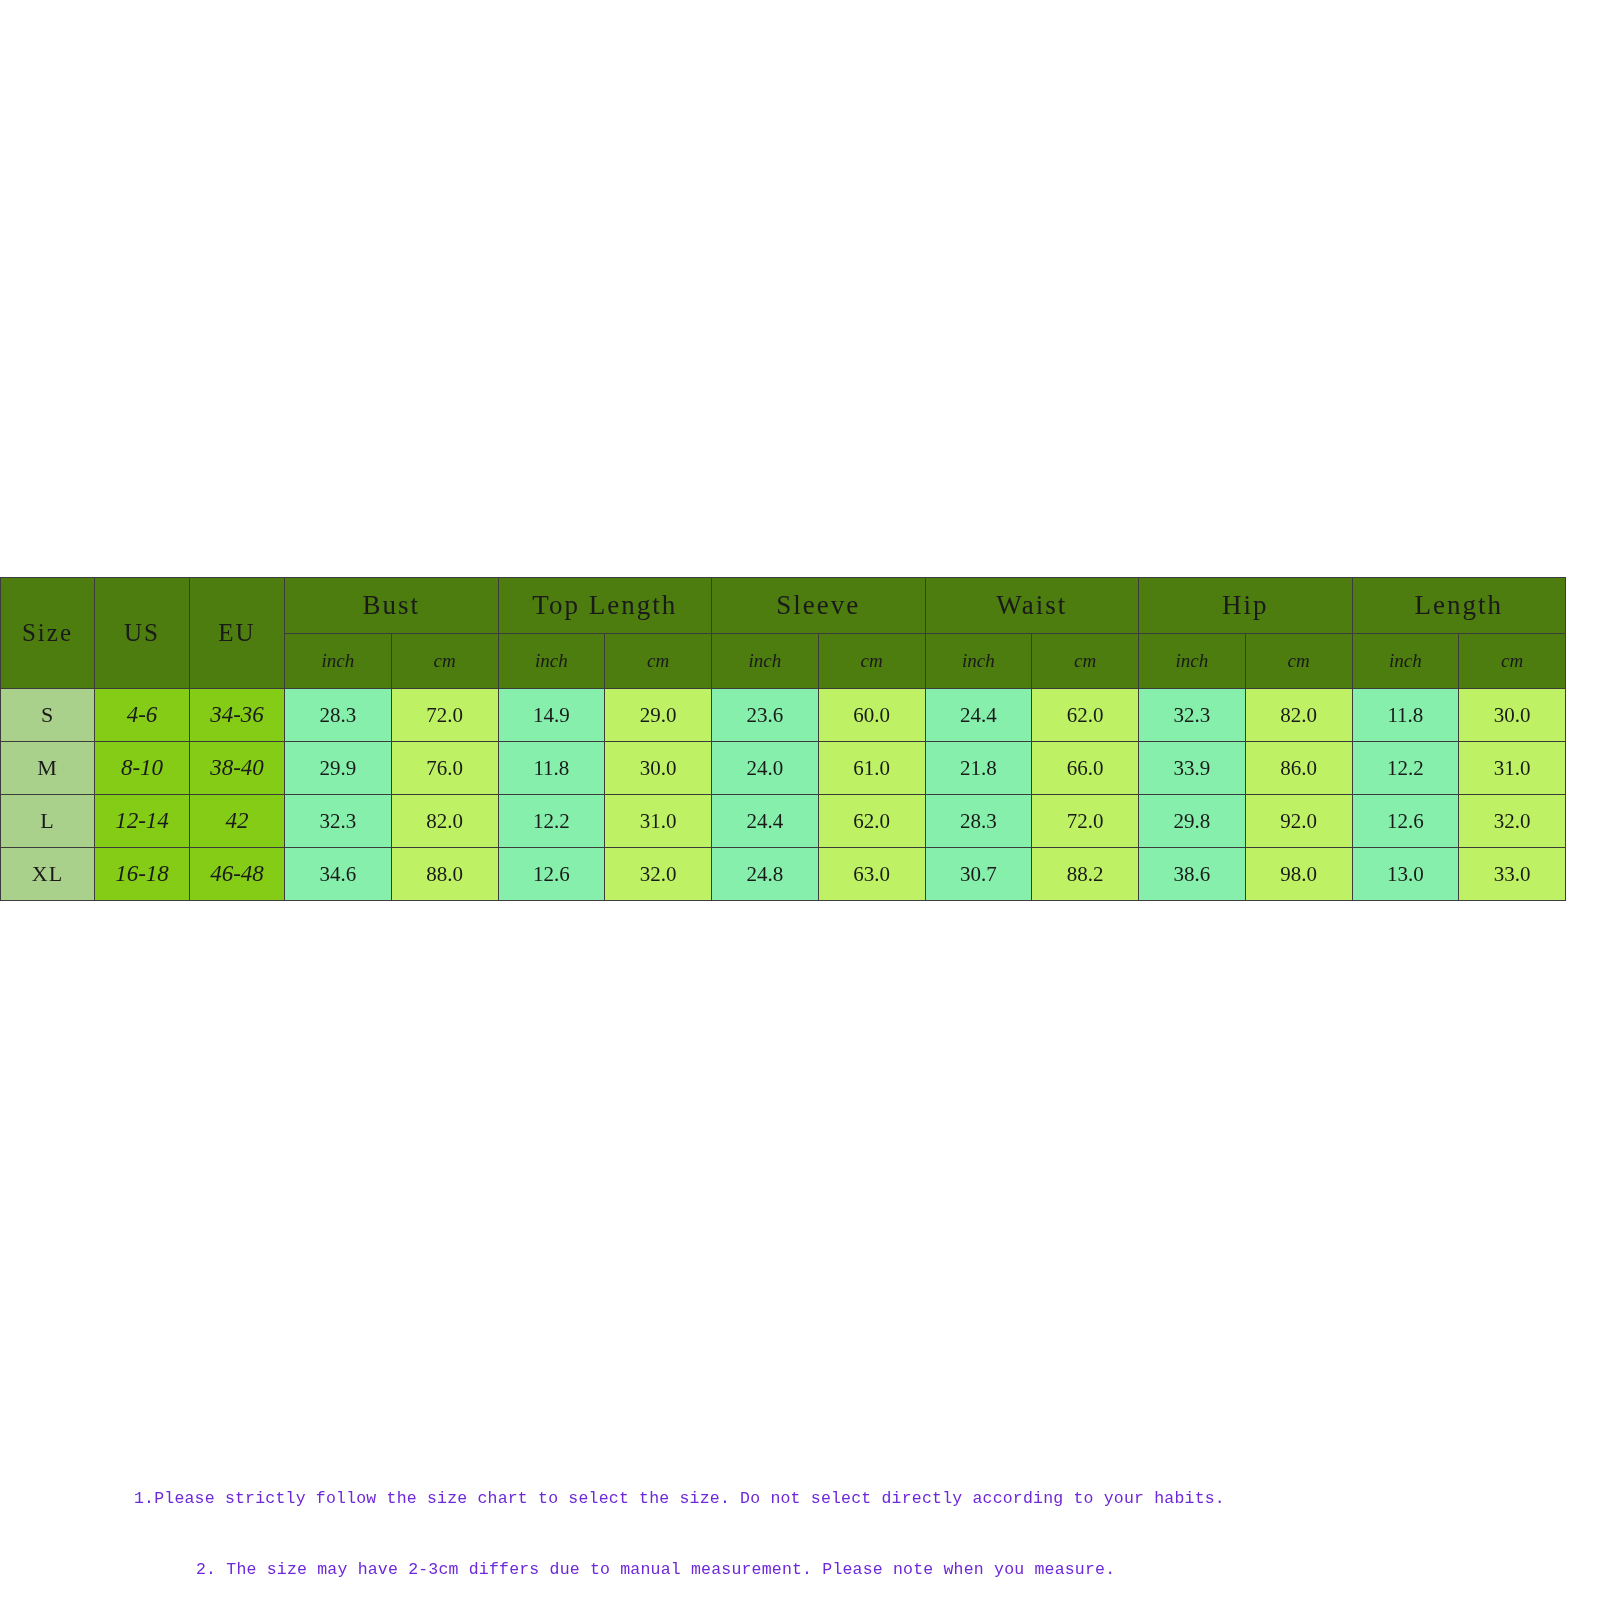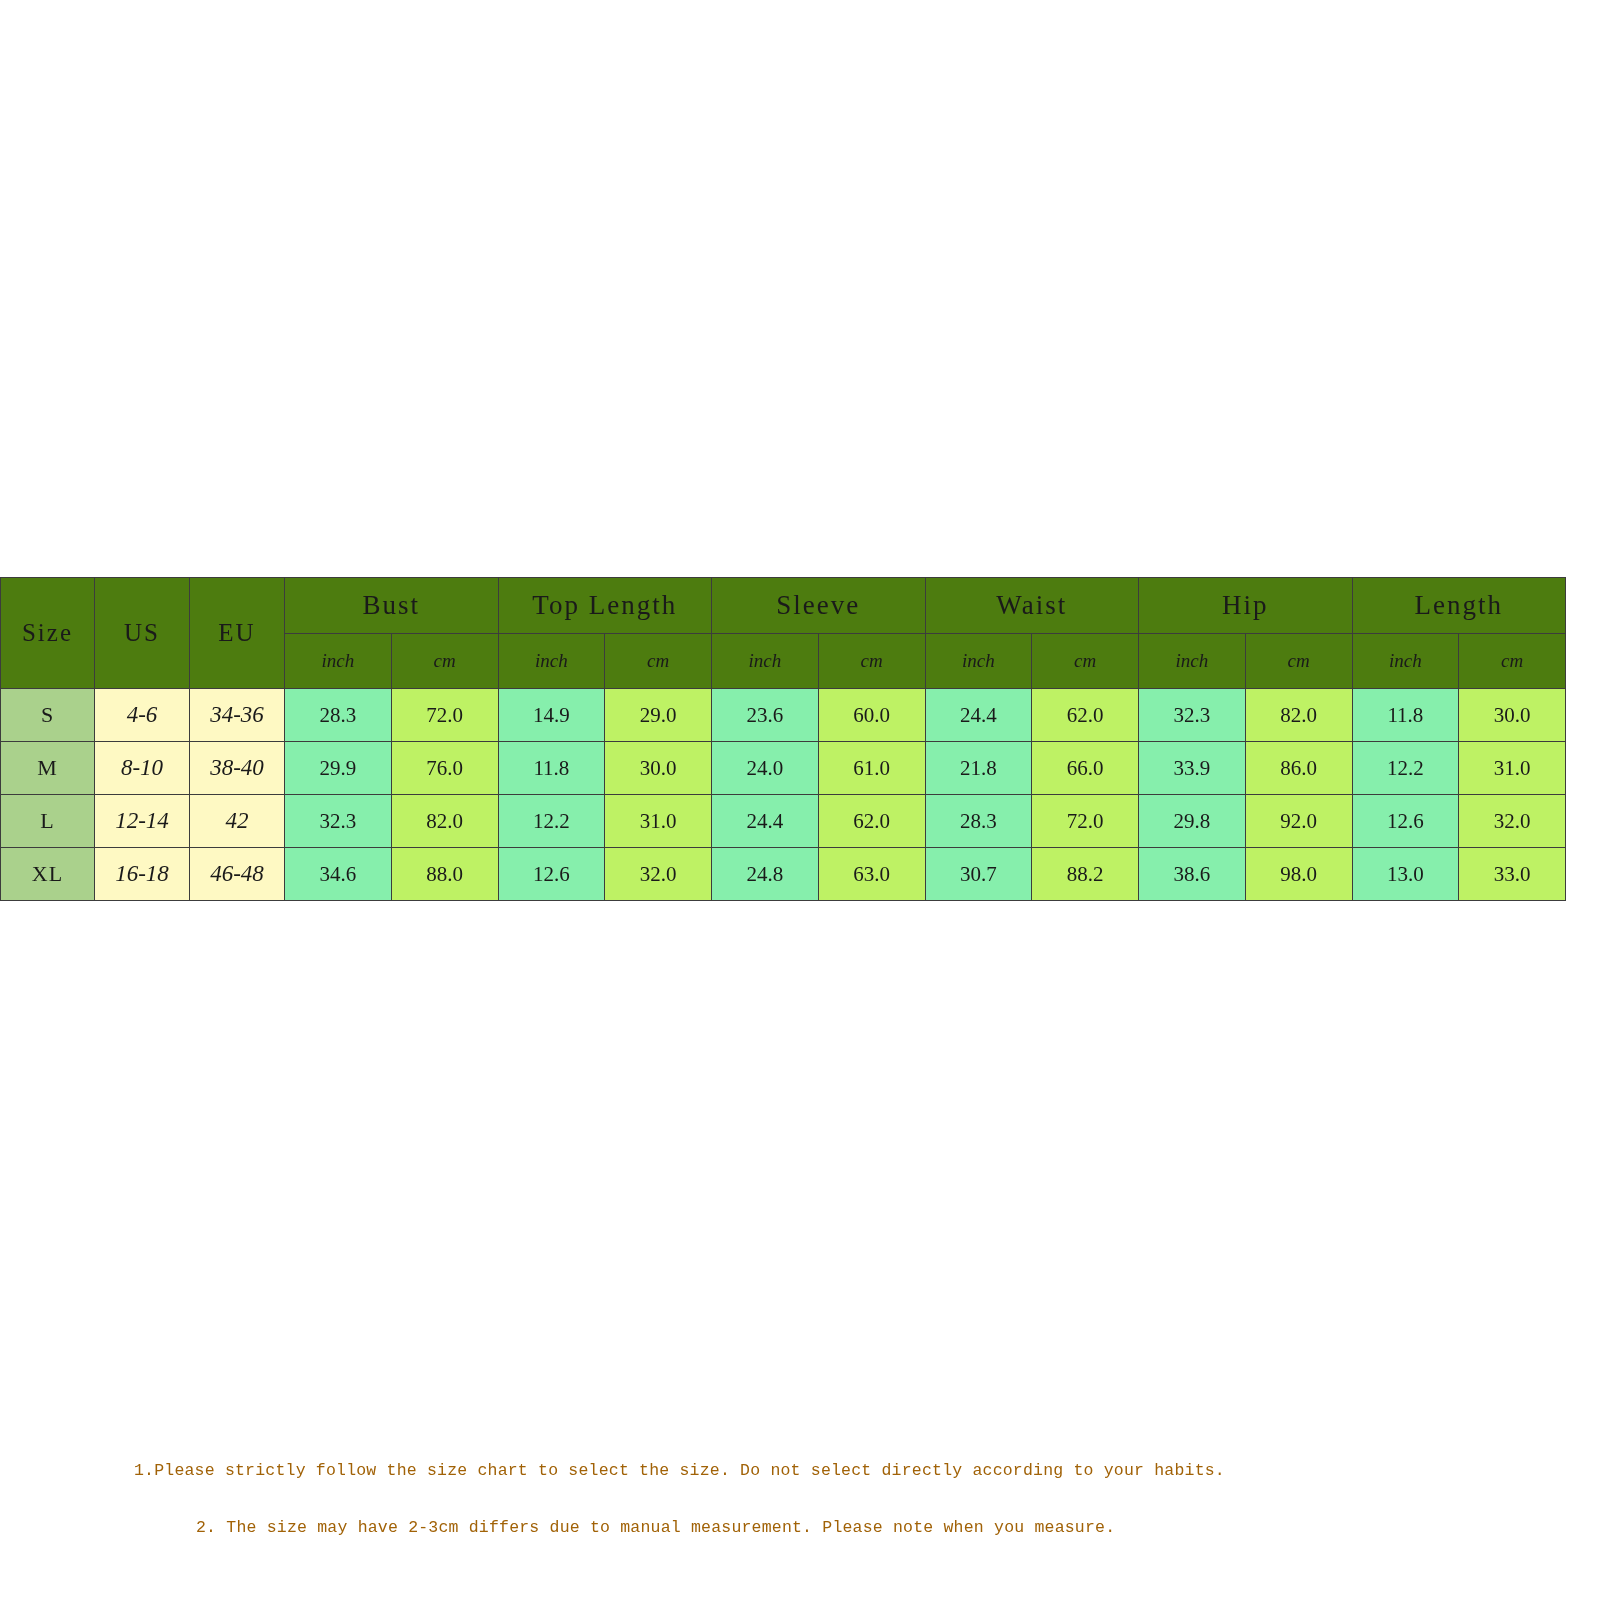--- a/index.html
+++ b/index.html
@@ -63,21 +63,21 @@
 
   
   tbody tr { height: 53px; }
 
   .c-size {
     background: #aad18c;
     font-size: 22px;
     letter-spacing: 1px;
   }
   .c-reg {
-    background: #fef9c3;
+    background: #84cc16;
     font-size: 23px;
     font-style: italic;
     font-weight: bold;
     font-family: "Liberation Serif", "DejaVu Serif", serif;
   }
   .c-inch {
     background: #86efac;
     font-size: 21px;
   }
   .c-cm {
@@ -88,32 +88,32 @@
   
   .w-size  { width: 93px; }
   .w-us    { width: 94px; }
   .w-eu    { width: 94px; }
   .w-meas  { width: 107px; }
 
   
   .notes {
     position: absolute;
     left: 0;
-    top: 884px;
+    top: 912px;
     width: 1566px;
     font-family: "Liberation Mono", "DejaVu Sans Mono", monospace;
-    color: #a16207;
+    color: #6d28d9;
   }
   .note-line {
     font-size: 16.5px;
     letter-spacing: 0.2px;
     white-space: nowrap;
   }
   .note-1 { margin-left: 134px; margin-top: 0px; }
-  .note-2 { margin-left: 196px; margin-top: 38px; }
+  .note-2 { margin-left: 196px; margin-top: 52px; }
 </style>
 </head>
 <body>
 
 <div id="chart-wrap">
 
   <table class="size-chart">
     <thead>
       <tr>
         <th class="hdr hdr-span w-size" rowspan="2">Size</th>

